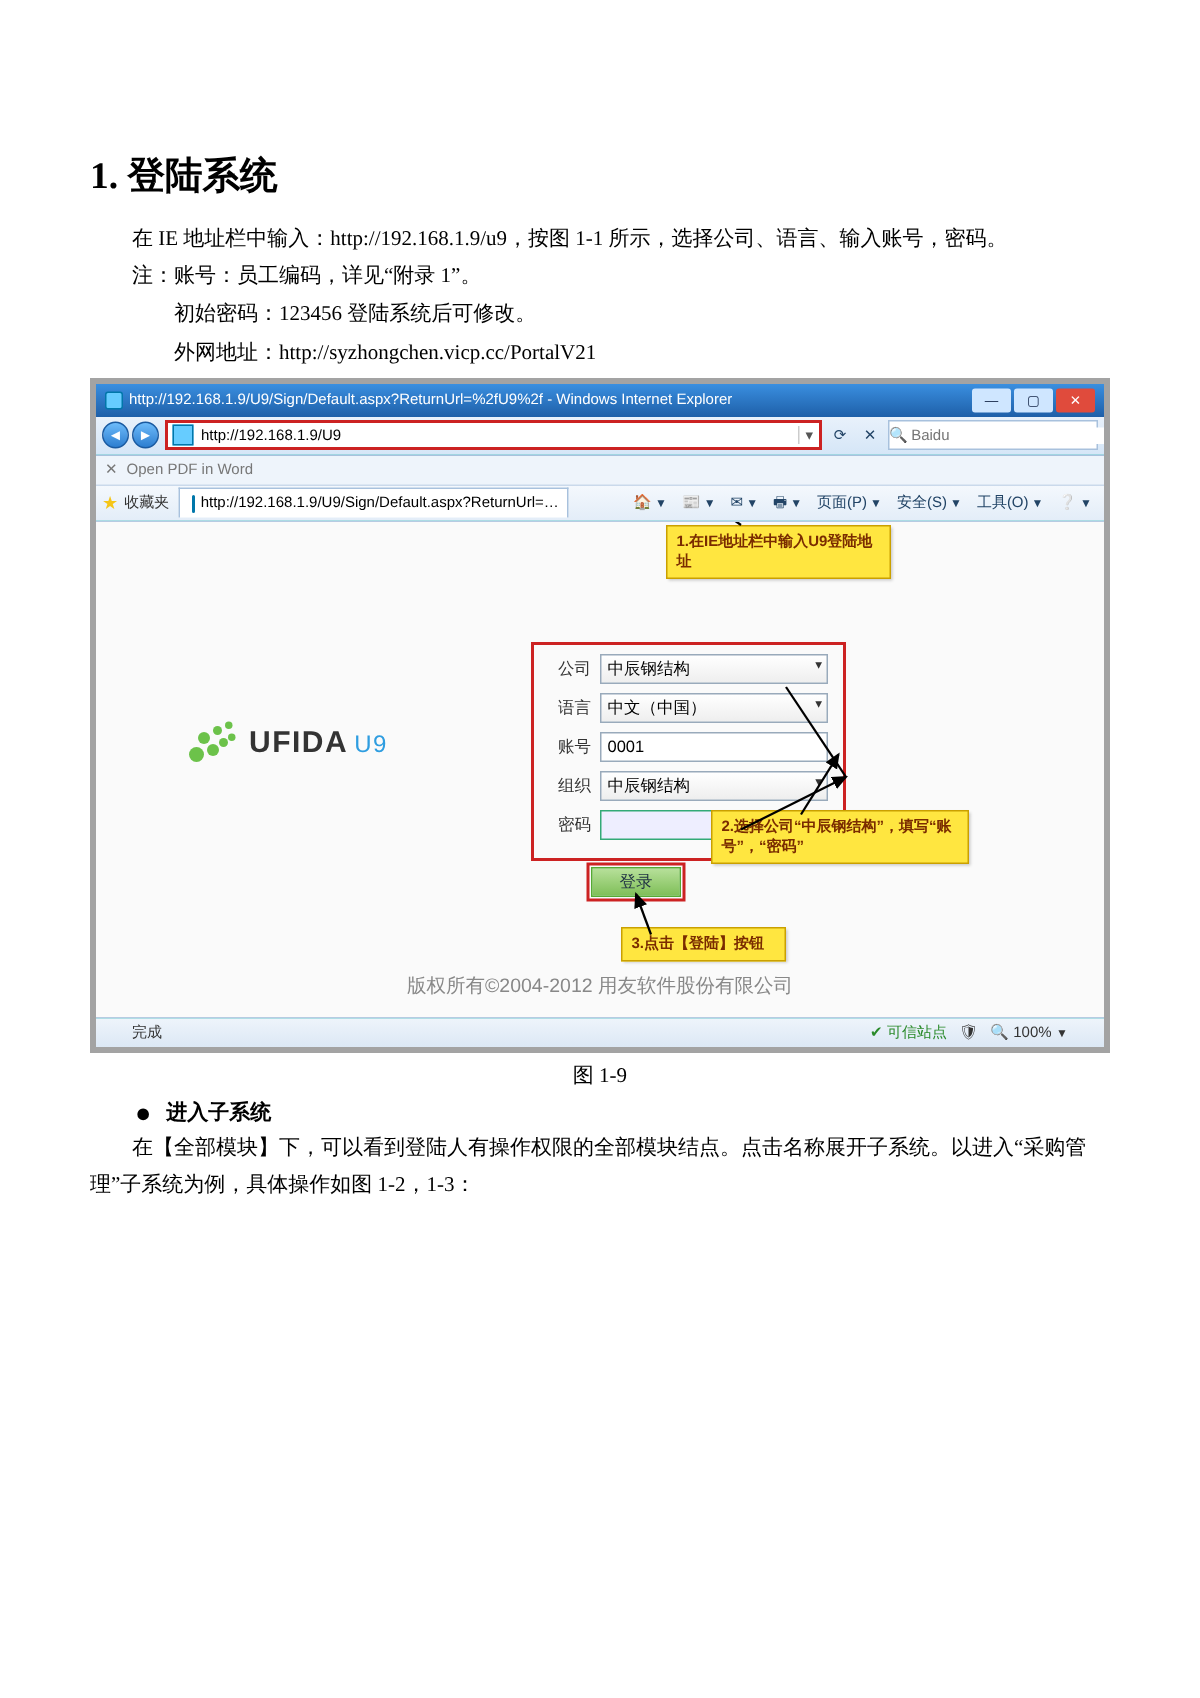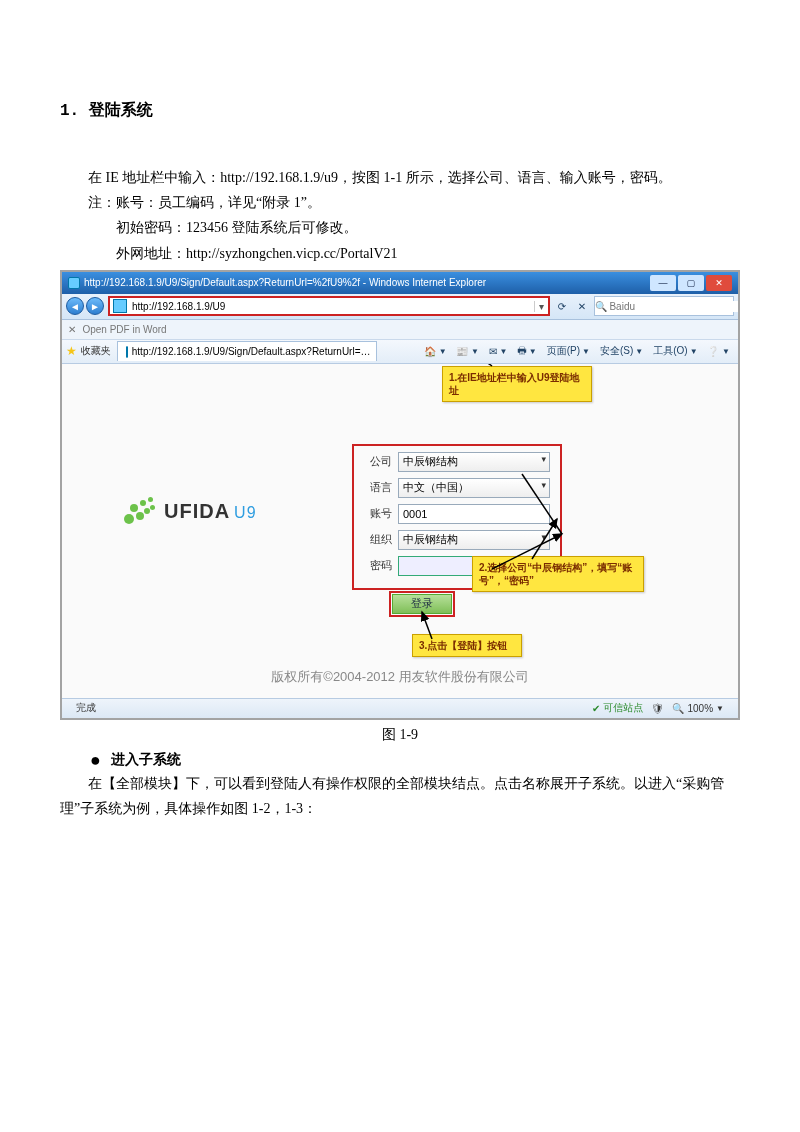--- a/index.html
+++ b/index.html
@@ -6,37 +6,37 @@
   body {
     width: 800px;
     height: 1132px;
     background: #fff;
     font-family: "SimSun", "宋体", serif;
     font-size: 14px;
     color: #000;
     padding: 100px 60px 40px 60px;
   }
   h1 {
-    font-family: Liberation Mono, monospace;
-    font-size: 16px;
+    font-family: Liberation Serif, serif;
+    font-size: 25px;
     font-weight: bold;
-    margin-bottom: 44px;
+    margin-bottom: 14px;
   }
   .para { line-height: 1.8; }
   .indent { text-indent: 2em; }
   .bullet-row { display:flex; align-items:center; margin-top:6px; }
   .bullet { font-size:18px; margin: 0 10px 0 30px; }
   .bold { font-weight:bold; font-family:"SimHei","黑体",sans-serif; }
 
   
   .shot {
     width: 680px;
     height: 450px;
     margin-top: 4px;
-    border: 2px solid #a3a3a3;
+    border: 4px solid #a3a3a3;
     position: relative;
     background: #5eead4;
     font-family: Tahoma, Arial, sans-serif;
     font-size: 10px;
     overflow: hidden;
   }
   
   .ie-title {
     height: 22px;
     background: linear-gradient(#3a8fe0, #1e5fa8);
@@ -143,21 +143,21 @@
 
   .copyright {
     position:absolute; bottom:12px; left:0; right:0; text-align:center;
     color:#888; font-size:13px;
   }
 
   
   .statusbar {
     position:absolute; left:0; right:0; bottom:0; height:20px;
     background:linear-gradient(#eef4fb,#dce8f5); border-top:1px solid #b7cbe2;
-    display:flex; align-items:center; justify-content:space-between; padding:0 14px; color:#333;
+    display:flex; align-items:center; justify-content:space-between; padding:0 24px; color:#333;
   }
   .status-right { display:flex; align-items:center; gap:8px;}
   .trust { color:#2a8a2a; display:flex; align-items:center; gap:3px;}
   .zoom { display:flex; align-items:center; gap:3px;}
 
   .fig-caption { text-align:center; margin-top:6px;}
 
   svg.connector { position:absolute; top:0; left:0; pointer-events:none; }
 </style>
 </head>

